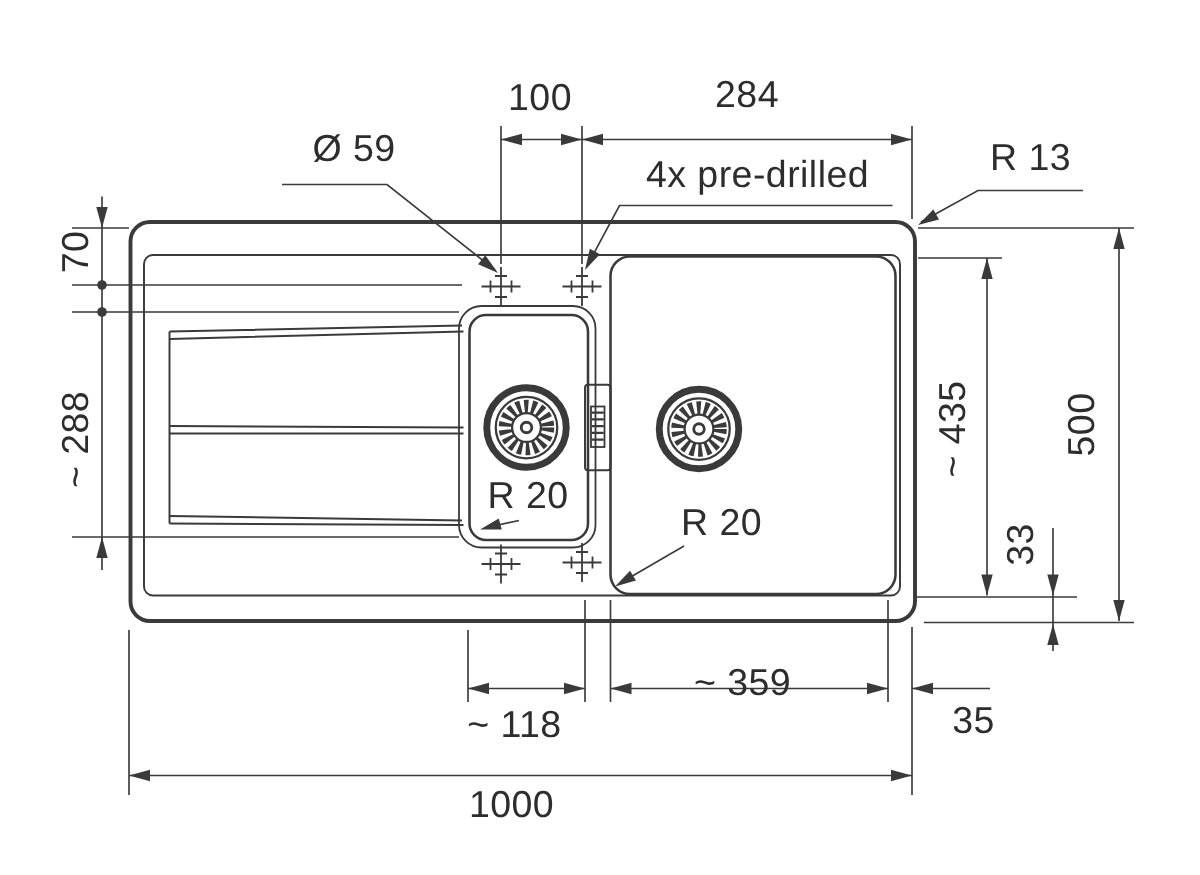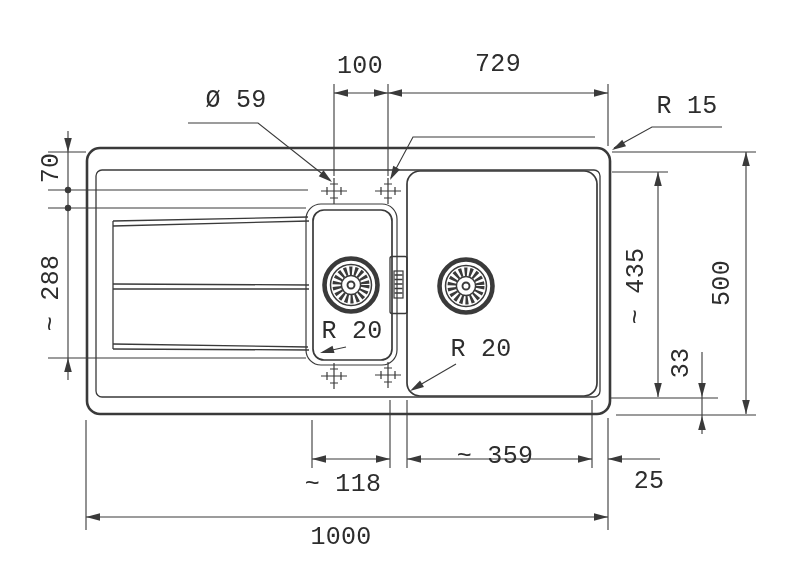--- a/index.html
+++ b/index.html
@@ -1,18 +1,18 @@
 <!DOCTYPE html>
 <html style="--ink: #3a3a3a; --paper: #ffffff;"><head>
 <meta charset="utf-8">
 <style>
   :root{ --ink:#3a3a3a; --paper:#ffffff; }
   html,body{margin:0;padding:0;background:var(--paper);}
   #stage{position:relative;width:800px;height:583px;background:var(--paper);overflow:hidden;
-         font-family:Liberation Mono, monospace;text-align:right;}
+         font-family:Liberation Sans, sans-serif;text-align:right;}
   svg{position:absolute;left:0;top:0;}
   svg .ln{fill:none;stroke:var(--ink);}
   svg .dim{stroke-width:1.1;}
   svg .feat{stroke-width:1.7;}
   svg .thin{stroke-width:1.3;}
   svg .outer{stroke-width:2.6;}
   svg .fillink{fill:var(--ink);stroke:none;}
   .dim-label{position:absolute;transform:translate(-50%,-50%);font-size:25px;color:#2d2d2d;
              white-space:nowrap;letter-spacing:.3px;line-height:1;}
   .rot{transform:translate(-50%,-50%) rotate(-90deg);}
@@ -130,32 +130,33 @@
       <use href="#ah" transform="translate(390,180) rotate(118)"></use>
       <use href="#ah" transform="translate(612,150) rotate(150)"></use>
       <use href="#ah" transform="translate(320,353) rotate(165)"></use>
       <use href="#ah" transform="translate(410,391) rotate(149)"></use>
       <circle cx="68" cy="190" r="3.2"></circle>
       <circle cx="68" cy="208" r="3.2"></circle>
     </g>
   </svg>
 
   <div class="dim-label" style="left:360px;top:66px">100</div>
-  <div class="dim-label" style="left:498px;top:64px">729</div>
+  <div class="dim-label" style="left:498px;top:64px">284</div>
   <div class="dim-label" style="left:236px;top:100px">Ø 59</div>
-  <div class="dim-label" style="left:687px;top:106px">R 15</div>
+  <div class="dim-label" style="left:505px;top:117px">4x pre-drilled</div>
+  <div class="dim-label" style="left:687px;top:106px">R 13</div>
 
   <div class="dim-label rot" style="left:51px;top:168px">70</div>
   <div class="dim-label rot" style="left:51px;top:293px">~ 288</div>
 
   <div class="dim-label" style="left:352px;top:331px">R 20</div>
   <div class="dim-label" style="left:481px;top:349px">R 20</div>
 
   <div class="dim-label rot" style="left:636px;top:286px">~ 435</div>
   <div class="dim-label rot" style="left:722px;top:283px">500</div>
   <div class="dim-label rot" style="left:681px;top:363px">33</div>
 
   <div class="dim-label" style="left:343px;top:484px">~ 118</div>
   <div class="dim-label" style="left:495px;top:456px">~ 359</div>
-  <div class="dim-label" style="left:649px;top:481px">25</div>
+  <div class="dim-label" style="left:649px;top:481px">35</div>
   <div class="dim-label" style="left:341px;top:537px">1000</div>
 
 </div>
 
 </body></html>

